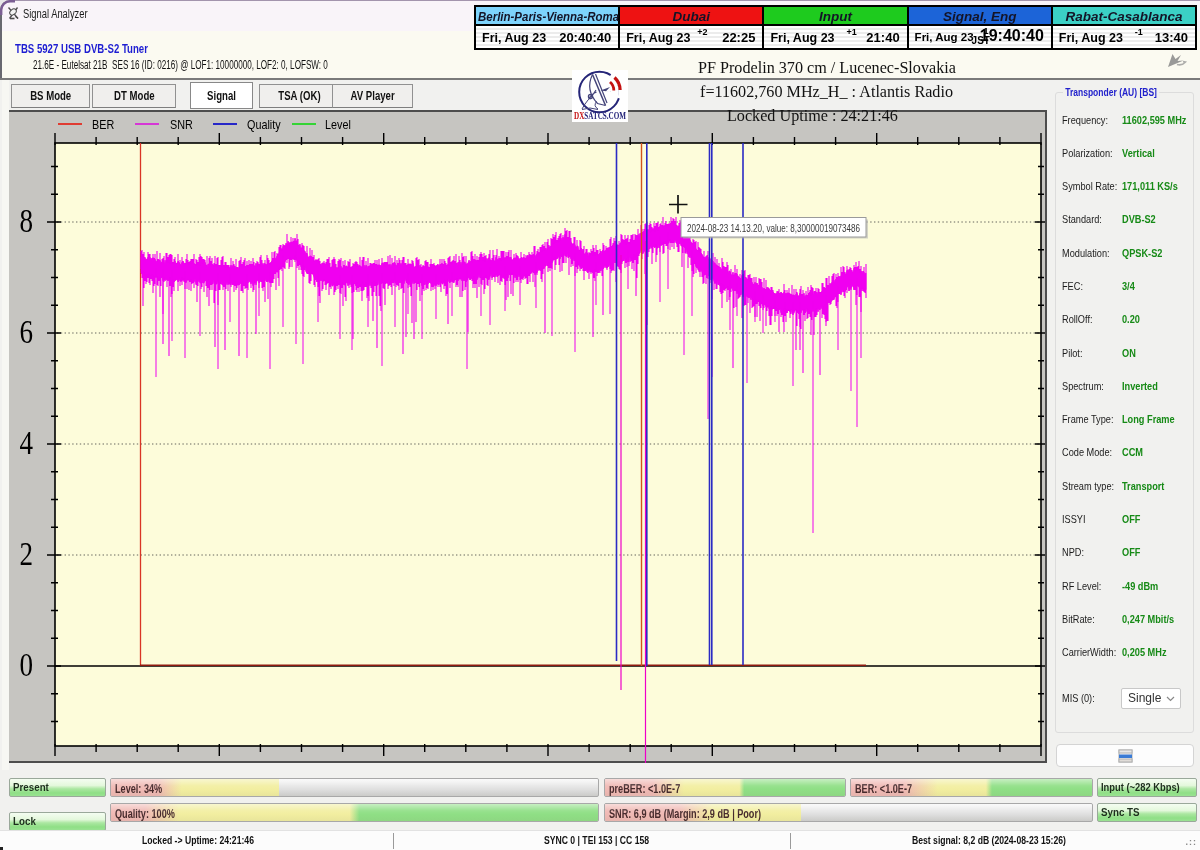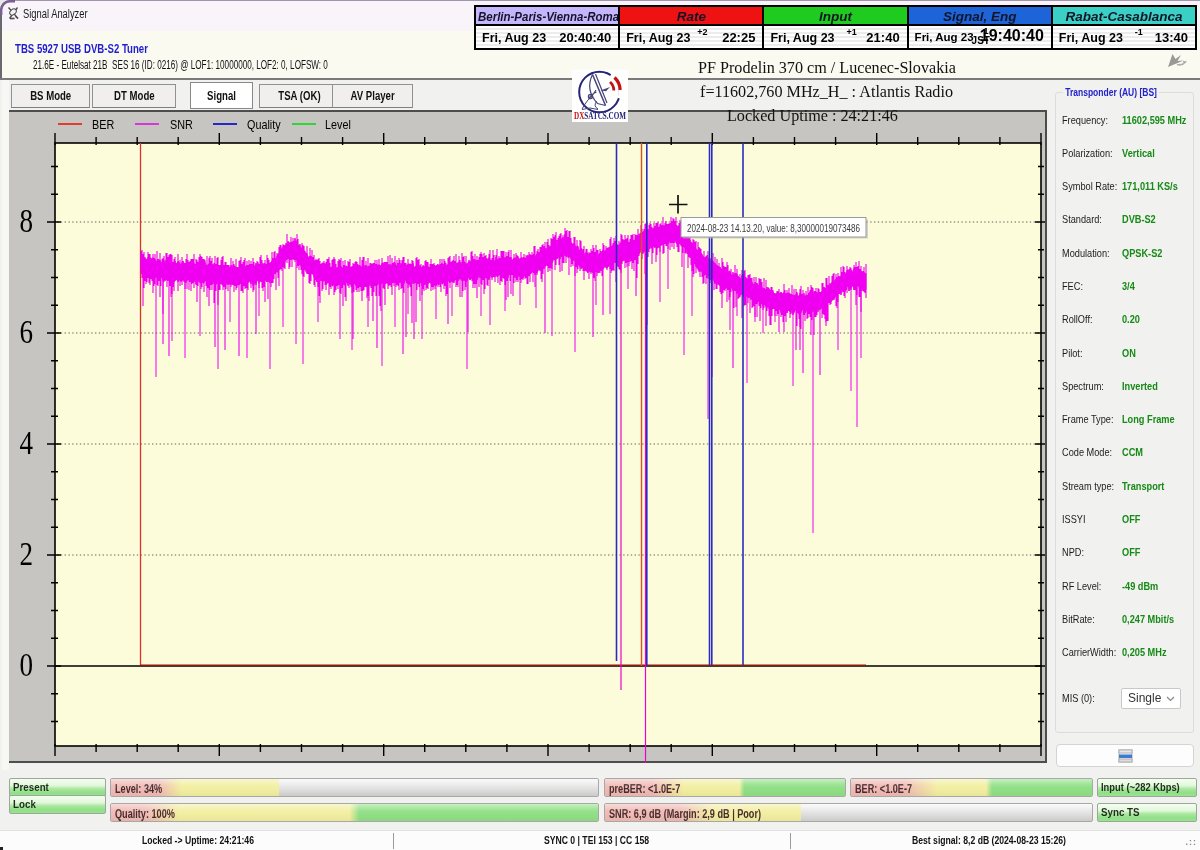--- a/index.html
+++ b/index.html
@@ -122,28 +122,28 @@
  <path d="M16 30 q-4 5 -6 9 M26 39 q-5 -3 -1.5 -7.5" stroke-width="1"></path>
  <path d="M10 39.5 q8 -3 16 0" stroke-width="1"></path>
 </g>
 <path d="M28.5 20.5 l9.5 -3.5 l-4 4.2 l6 0.8 z" fill="#44447a" stroke="none"></path>
 <path d="M42.5 7.5 a17 17 0 0 1 5.6 12.5" fill="none" stroke="#c41111" stroke-width="3.2"></path>
 <path d="M38 12 a11 11 0 0 1 3.8 8.5" fill="none" stroke="#c41111" stroke-width="2.8"></path>
 <text x="2" y="48.5" font-family="Liberation Serif,serif" font-weight="bold" font-size="10" textLength="52" lengthAdjust="spacingAndGlyphs"><tspan fill="#c41111">DX</tspan><tspan fill="#232378">SATCS.COM</tspan></text>
 </svg>
 <div class="clk">
  <div class="clkcol">
-      <div class="clkhdr" style="background:#c4b5fd"><span style="display:inline-block;transform:scaleX(0.85);transform-origin:left center;white-space:nowrap;margin-left:2px">Berlin-Paris-Vienna-Roma</span></div>
+      <div class="clkhdr" style="background:#7dd3fc"><span style="display:inline-block;transform:scaleX(0.85);transform-origin:left center;white-space:nowrap;margin-left:2px">Berlin-Paris-Vienna-Roma</span></div>
   <div class="clkrow">
         <span class="dt">Fri, Aug 23</span>
         <span class="tm">20:40:40</span>
       </div>
     </div>
  <div class="clkcol">
-      <div class="clkhdr" style="background:#ee1212">Rate</div>
+      <div class="clkhdr" style="background:#ee1212">Dubai</div>
   <div class="clkrow">
         <span class="dt">Fri, Aug 23</span>
         <span class="tz" style="left:77px">+2</span>
         <span class="tm">22:25</span>
       </div>
     </div>
  <div class="clkcol">
       <div class="clkhdr" style="background:#1ecb1e">Input</div>
   <div class="clkrow">
         <span class="dt">Fri, Aug 23</span>
@@ -228,21 +228,21 @@
   </div>
 <div class="bar" style="left:604px;top:778px;width:242px">
     <div class="fill" style="width:100%;background:linear-gradient(90deg,#f0b9b4 0%,#f0b9b4 20%,#f2eea0 33%,#f2eea0 56%,#8fdf85 58%,#8fdf85 100%)"></div>
     <div class="bartxt">preBER: &lt;1.0E-7</div>
   </div>
 <div class="bar" style="left:850px;top:778px;width:243px">
     <div class="fill" style="width:100%;background:linear-gradient(90deg,#f0b9b4 0%,#f0b9b4 22%,#f2eea0 36%,#f2eea0 56%,#8fdf85 58.5%,#8fdf85 100%)"></div>
     <div class="bartxt">BER: &lt;1.0E-7</div>
   </div>
 <div class="pill" style="left:1097px;top:778px;width:100px;font-size:11px"><span class="pct">Input (~282 Kbps)</span></div>
-<div class="pill" style="left:9px;top:795px;width:97px"><span class="pct">Lock</span></div>
+<div class="pill" style="left:9px;top:812px;width:97px"><span class="pct">Lock</span></div>
 <div class="bar" style="left:110px;top:803px;width:489px">
     <div class="fill" style="width:100%;background:linear-gradient(90deg,#f0b9b4 0%,#f0b9b4 7%,#f2eea0 14%,#f2eea0 49%,#8fdf85 51%,#8fdf85 100%)"></div>
     <div class="bartxt">Quality: 100%</div>
   </div>
 <div class="bar" style="left:604px;top:803px;width:489px">
     <div class="fill" style="width:196px;background:linear-gradient(90deg,#f0b9b4 0%,#f0b9b4 38%,#f2eea0 55%,#f2eea0 100%)"></div>
     <div class="bartxt">SNR: 6,9 dB (Margin: 2,9 dB | Poor)</div>
   </div>
 <div class="pill" style="left:1097px;top:803px;width:100px"><span class="pct">Sync TS</span></div>
 <div class="sbar">

